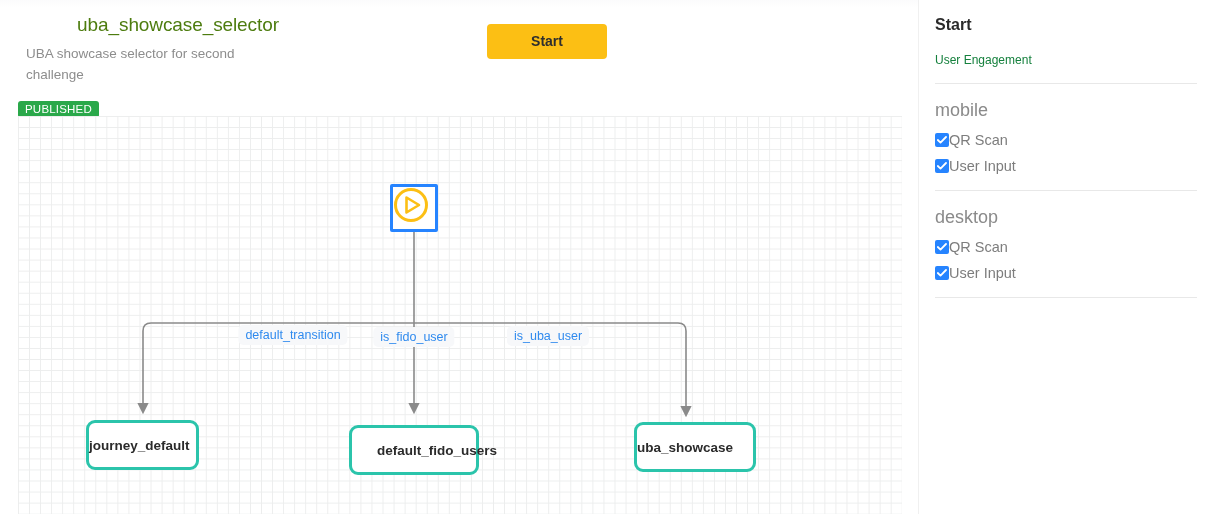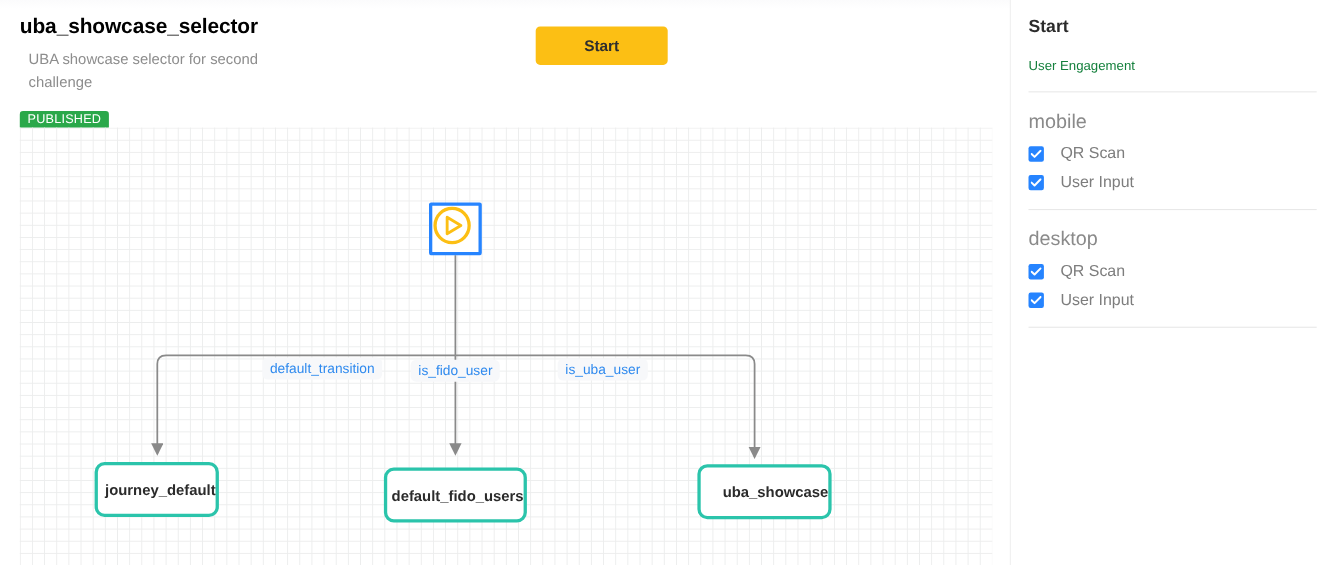--- a/index.html
+++ b/index.html
@@ -40,25 +40,26 @@
   }
 
   
   .flow-header {
     position: absolute;
     left: 18px; top: 14px;
     width: 320px;
   }
   .flow-title {
     font-size: 19px;
-    font-weight: bold;
-    color: #000000;
+    font-weight: normal;
+    color: #4d7c0f;
     letter-spacing: -0.1px;
     margin: 0 0 4px 0;
     line-height: 1.15;
+    text-align: center;
   }
   .flow-desc {
     font-size: 13.5px;
     color: #8d8d8d;
     line-height: 1.55;
     width: 230px;
     margin: 8px;
   }
   .status-badge {
     display: inline-block;
@@ -115,21 +116,21 @@
   }
   .canvas svg { position: absolute; left: 0; top: 0; }
 
   
   .node {
     position: absolute;
     box-sizing: border-box;
     background: #ffffff;
     display: flex;
     align-items: center;
-    justify-content: flex-end;
+    justify-content: flex-start;
   }
   .node-action {
     border: 3px solid #2bc4ab;
     border-radius: 9px;
     height: 50px;
     font-size: 13.5px;
     font-weight: bold;
     color: #2b2b2b;
     white-space: nowrap;
   }
@@ -172,21 +173,21 @@
     margin: 0 0 16px 0;
   }
   .insp-group-label {
     font-size: 18px;
     color: #8a8a8a;
     margin: 0 0 11px 0;
   }
   .check-row {
     display: flex;
     align-items: center;
-    gap: 15px;
+    gap: 0;
     margin-bottom: 10px;
   }
   .checkbox {
     width: 14px; height: 14px;
     border-radius: 2px;
     background: #2684ff;
     position: relative;
     flex: none;
   }
   .checkbox svg { position: absolute; left: 2px; top: 3px; }
@@ -240,21 +241,21 @@
       </svg>
     </div>
 
     <div class="edge-label" style="left:275px; top:205px;">default_transition</div>
     <div class="edge-label" style="left:396px; top:207px;">is_fido_user</div>
     <div class="edge-label" style="left:530px; top:206px;">is_uba_user</div>
 
     <div class="node node-action" style="left:68px; top:304px; width:113px;">
       <span>journey_default</span>
     </div>
-    <div class="node node-action" style="left:331px; top:309px; width:130px;">
+    <div class="node node-action" style="left:331px; top:309px; width:130px;padding-left:25px;">
       <span>default_fido_users</span>
     </div>
     <div class="node node-action" style="left:616px; top:306px; width:122px;">
       <span>uba_showcase</span>
     </div>
 
   </div>
 </div>
 
 <div class="inspector-pane">

